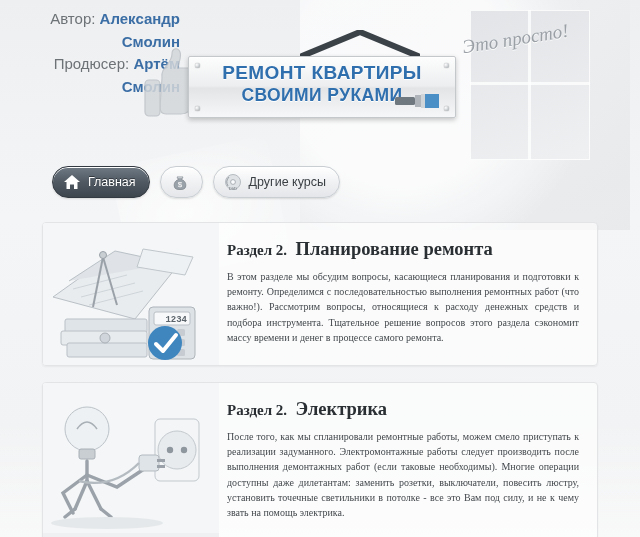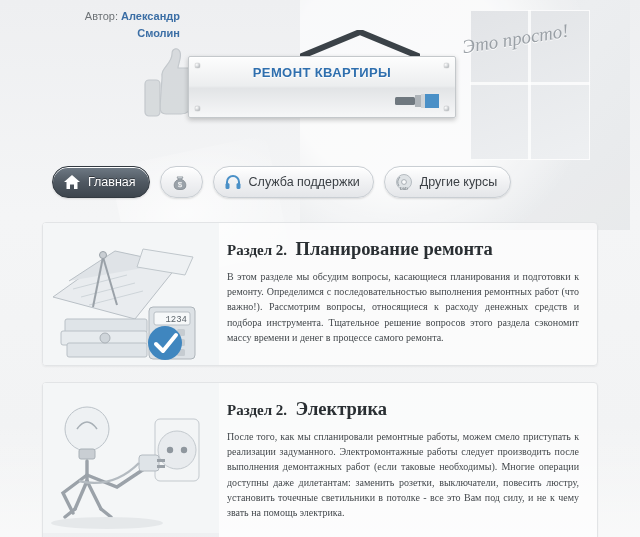--- a/index.html
+++ b/index.html
@@ -54,21 +54,21 @@
     background: linear-gradient(180deg, rgba(255,255,255,0) 0%, rgba(255,255,255,.55) 100%);
   }
 
   
   .credits {
     position: absolute;
     left: 40px; top: 8px;
     width: 140px;
     text-align: right;
     font-family: "Liberation Sans", sans-serif;
-    font-size: 11px;
+    font-size: 15px;
     color: #6d7276;
     line-height: 1.5;
   }
   .credits b { color: #3b6ea5; font-weight: bold; }
 
   
   .sign-zone {
     position: absolute;
     left: 0; top: 0; width: 640px; height: 150px;
   }
@@ -95,21 +95,21 @@
     text-align: center;
     padding-top: 5px;
   }
   .sign .line1, .sign .line2 {
     font-family: "Liberation Sans", sans-serif;
     font-weight: bold;
     color: #2f6fae;
     letter-spacing: .4px;
     text-shadow: 0 1px 0 #fff;
   }
-  .sign .line1 { font-size: 13px; line-height: 22px; }
+  .sign .line1 { font-size: 19px; line-height: 22px; }
   .sign .line2 { font-size: 17.5px; line-height: 22px; }
   .sign .screw {
     position: absolute;
     width: 5px; height: 5px; border-radius: 50%;
     background: radial-gradient(circle at 35% 35%, #fff, #9aa0a5);
     box-shadow: 0 0 1px rgba(0,0,0,.5);
   }
   .sign .screw.tl { left: 6px; top: 6px; }
   .sign .screw.tr { right: 6px; top: 6px; }
   .sign .screw.bl { left: 6px; bottom: 6px; }
@@ -173,20 +173,21 @@
     box-shadow: 0 1px 2px rgba(0,0,0,.05);
     display: flex;
     overflow: hidden;
   }
   .card.c1 { top: 222px; height: 144px; }
   .card.c2 { top: 382px; height: 192px; }
   .card-media {
     flex: 0 0 176px;
     position: relative;
     background: linear-gradient(180deg,#f7f8f9,#eceef0);
+    font-weight: bold;
   }
   .card-body { flex: 1 1 auto; padding: 16px 18px 10px 8px; }
   .card-title {
     font-family: "Liberation Serif", serif;
     font-size: 17px;
     color: #2a2f33;
     margin: 0 0 9px 0;
     white-space: nowrap;
   }
   .card-title .num { font-size: 15px; }
@@ -214,20 +215,24 @@
     </div>
   <div class="ghost-tool"></div>
   <div class="ghost-stripe"></div>
 </div>
 
 <div class="credits">
   <div>
     <span>Автор:</span>
     <b>Александр Смолин</b>
   </div>
+  <div>
+    <span>Продюсер:</span>
+    <b>Артём Смолин</b>
+  </div>
 </div>
 
 <div class="sign-zone">
 
   <svg class="thumb" viewBox="0 0 58 78">
     <g fill="#d3d7da" stroke="#bcc1c6" stroke-width="1.2">
       <path d="M20 34 C18 24 30 20 30 10 C30 4 36 3 38 8 C40 13 36 20 36 24 L50 24 C55 24 57 28 55 33 L50 60 C49 66 45 70 39 70 L24 70 C20 70 18 67 18 63 Z"></path>
       <rect x="3" y="36" width="15" height="36" rx="4"></rect>
     </g>
   </svg>
@@ -235,20 +240,21 @@
   <svg class="roof" viewBox="0 0 120 28">
     <path d="M2 26 L60 2 L118 26" fill="none" stroke="#3b4248" stroke-width="6" stroke-linejoin="round" stroke-linecap="round"></path>
   </svg>
 
   <div class="sign">
     <span class="screw tl"></span>
     <span class="screw tr"></span>
     <span class="screw bl"></span>
     <span class="screw br"></span>
     <div class="line1">РЕМОНТ КВАРТИРЫ</div>
+    <div class="line2">СВОИМИ РУКАМИ</div>
     <svg class="brush" viewBox="0 0 46 16">
       <rect x="0" y="4" width="20" height="8" rx="1.5" fill="#6f787f"></rect>
       <rect x="20" y="2" width="6" height="12" fill="#aeb4b9"></rect>
       <rect x="26" y="1" width="4" height="14" fill="#cfd4d8"></rect>
       <path d="M30 1 H44 V15 H30 Z" fill="#4a90c7"></path>
     </svg>
   </div>
 
   <div class="tagline">Это просто!</div>
 </div>
@@ -263,28 +269,20 @@
   </div>
 
   <div class="nav-btn">
     <svg class="nav-ico" viewBox="0 0 18 18">
       <path d="M6 4 H12 L10.5 6.5 C14 7.5 15.5 11 14.5 14 C14 16 12 16.5 9 16.5 C6 16.5 4 16 3.5 14 C2.5 11 4 7.5 7.5 6.5 Z" fill="#9aa2a9" stroke="#7d858c" stroke-width=".8"></path>
       <path d="M6 3.5 H12 L11 5.2 H7 Z" fill="#c3c9ce"></path>
       <text x="9" y="14" font-size="8" text-anchor="middle" fill="#fff" font-family="Liberation Sans, sans-serif">$</text>
     </svg>
   </div>
 
-  <div class="nav-btn">
-    <svg class="nav-ico" viewBox="0 0 18 18">
-      <path d="M3 11 V9 A6 6 0 0 1 15 9 V11" fill="none" stroke="#4a90c7" stroke-width="2"></path>
-      <rect x="1.5" y="10" width="4" height="6" rx="1.6" fill="#4a90c7"></rect>
-      <rect x="12.5" y="10" width="4" height="6" rx="1.6" fill="#4a90c7"></rect>
-    </svg>
-    <span>Служба поддержки</span>
-  </div>
 
   <div class="nav-btn">
     <svg class="nav-ico" viewBox="0 0 18 18">
       <circle cx="9" cy="9" r="7.5" fill="#dfe3e6" stroke="#b6bcc1" stroke-width="1"></circle>
       <circle cx="9" cy="9" r="2.4" fill="#fafbfc" stroke="#9aa1a7" stroke-width=".8"></circle>
       <path d="M4 13 A7.5 7.5 0 0 1 5 4" fill="none" stroke="#8d959c" stroke-width=".9"></path>
       <text x="9" y="16.5" font-size="4" text-anchor="middle" fill="#6d747a" font-family="Liberation Sans, sans-serif">DVD</text>
     </svg>
     <span>Другие курсы</span>
   </div>

